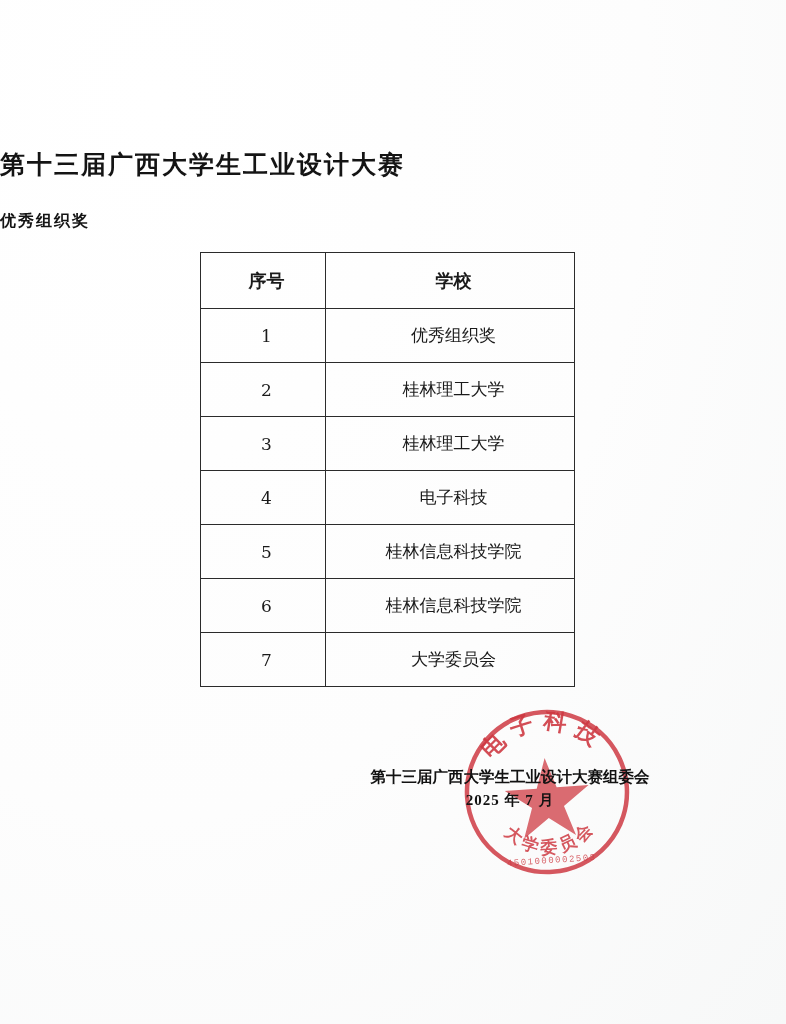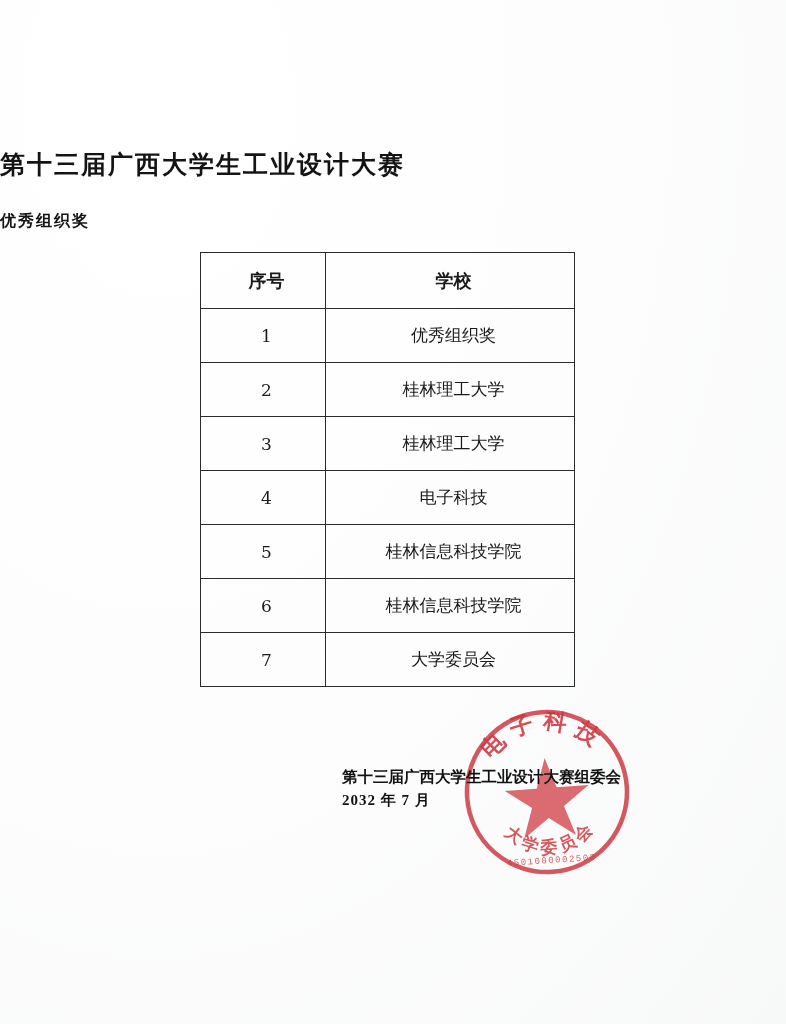--- a/index.html
+++ b/index.html
@@ -71,22 +71,23 @@
   }
   .col-no { width: 125px; }
   .col-school { width: 249px; }
   .cell-no {
     font-family: "Liberation Serif", serif;
     font-size: 16px;
   }
   .signature {
     position: absolute;
     top: 765px;
-    left: 342px;
+    left: 330px;
     width: 360px;
+    text-align: center;
     font-size: 15.5px;
     font-weight: bold;
     line-height: 1.55;
     color: #121212;
     font-family: "DejaVu Serif", "Liberation Serif", serif;
     z-index: 3;
   }
   .signature .line2 { letter-spacing: 0px; }
   .signature .line3 {
     font-family: "Liberation Serif", serif;
@@ -173,16 +174,16 @@
       </text>
       <text font-family="'DejaVu Serif','Liberation Serif',serif" font-size="17" font-weight="bold" fill="#c8202a" opacity="0.85" letter-spacing="4">
         <textPath href="#arcBottom" startOffset="50%" text-anchor="middle">大学委员会</textPath>
       </text>
       <text x="92" y="163" text-anchor="middle" font-family="'Liberation Mono','DejaVu Sans Mono',monospace" font-size="9" fill="#c8202a" opacity="0.8" letter-spacing="1.5">4501000002503</text>
     </svg>
   </div>
 
   <div class="signature">
     <div class="line1">第十三届广西大学生工业设计大赛组委会</div>
-    <div class="line3">2032 年 7 月</div>
+    <div class="line3">2025 年 7 月</div>
   </div>
 
 </div>
 
 </body></html>

